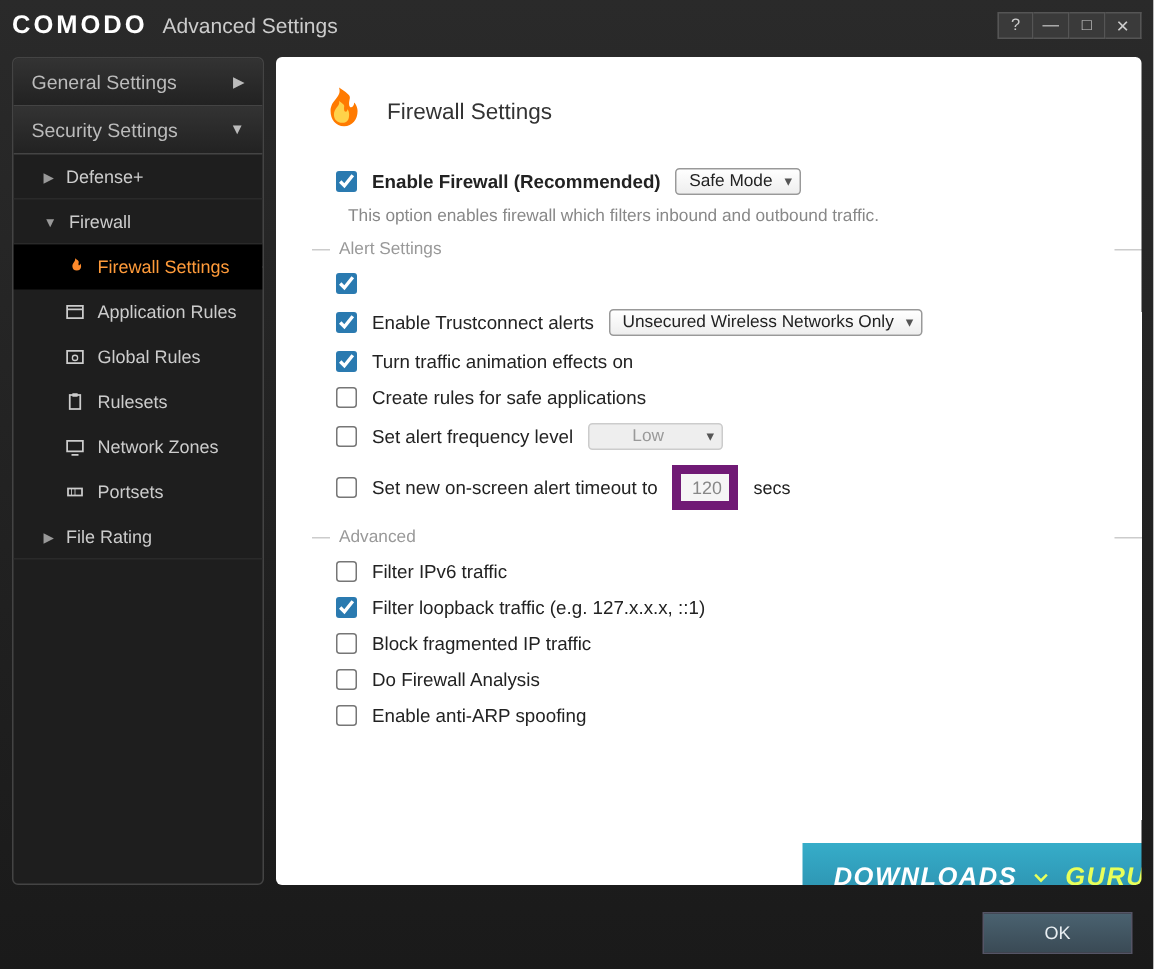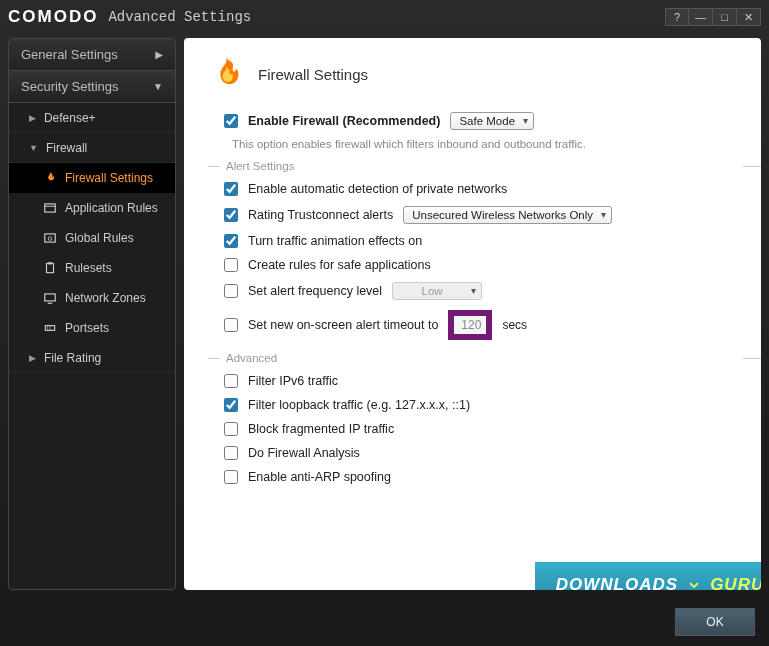--- a/index.html
+++ b/index.html
@@ -1,20 +1,20 @@
 <!DOCTYPE html>
 <html><head>
 <meta charset="utf-8">
 <style>
 * { box-sizing: border-box; margin: 0; padding: 0; }
 body { font-family: Verdana, Arial, sans-serif; font-size: 12px; background: #f0f0f0; width: 769px; height: 646px; overflow: hidden; }
 .window { width: 769px; height: 646px; background: linear-gradient(#2a2a2a,#1a1a1a); display: flex; flex-direction: column; }
 .titlebar { height: 34px; display: flex; align-items: center; padding: 0 8px; color: #ddd; }
 .logo { font-family: Arial; font-weight: bold; font-size: 17px; letter-spacing: 2px; color: #fff; margin-right: 10px; }
-.title-text { color: #ccc; font-size: 14px; font-family: Liberation Mono, monospace; }
+.title-text { color: #ccc; font-size: 14px; }
 .winbtns { margin-left: auto; display: flex; gap: 0; }
 .winbtn { width: 24px; height: 18px; background: #3a3a3a; border: 1px solid #555; color: #ccc; display: flex; align-items: center; justify-content: center; font-size: 11px; cursor: pointer; }
 .winbtn + .winbtn { border-left: none; }
 .body { flex: 1; display: flex; padding: 4px 8px 8px 8px; gap: 8px; min-height: 0; }
 .sidebar { width: 168px; background: #1e1e1e; border: 1px solid #444; border-radius: 4px; display: flex; flex-direction: column; overflow: hidden; }
 .sb-cat { height: 32px; display: flex; align-items: center; padding: 0 12px; color: #bbb; font-size: 13px; background: linear-gradient(#333,#222); border-bottom: 1px solid #444; cursor: pointer; }
 .sb-cat .arrow { margin-left: auto; font-size: 10px; }
 .sb-item { height: 30px; display: flex; align-items: center; padding: 0 12px 0 20px; color: #ccc; font-size: 12px; cursor: pointer; border-bottom: 1px solid #2a2a2a; }
 .sb-item .arrow { margin-right: 8px; font-size: 9px; color: #999; }
 .sb-sub { height: 30px; display: flex; align-items: center; padding: 0 12px 0 34px; color: #ccc; font-size: 12px; cursor: pointer; gap: 8px; }
@@ -32,21 +32,21 @@
 .row.bold label { font-weight: bold; }
 .desc { font-size: 11.5px; color: #888; margin: 2px 0 10px 24px; }
 .fieldset-label { font-size: 11.5px; color: #999; margin: 10px 0 8px 18px; position: relative; }
 .fieldset-label::before { content: ""; position: absolute; left: -18px; top: 50%; width: 12px; border-top: 1px solid #ccc; }
 .fieldset-label::after { content: ""; position: absolute; left: 100%; top: 50%; width: 400px; border-top: 1px solid #ccc; margin-left: 6px; }
 .dd { border: 1px solid #999; border-radius: 3px; padding: 2px 18px 2px 8px; font-size: 11.5px; background: linear-gradient(#fff,#eee); position: relative; cursor: pointer; display:inline-block; }
 .dd::after { content: "▾"; position: absolute; right: 5px; top: 2px; font-size: 10px; color: #555; }
 .dd.disabled { color: #999; background: #eee; border-color: #ccc; cursor: default; }
 .numbox { width: 44px; border: 6px solid #701a75; background: #f5f5f5; text-align: right; padding: 2px 5px; font-size: 12px; color: #888; }
 .footer { height: 48px; display: flex; align-items: center; justify-content: flex-end; padding: 0 14px; gap: 10px; }
-.btn { width: 80px; height: 28px; background: linear-gradient(#4a6270,#3a4a55); border: 1px solid #556; color: #e8eef2; font-size: 12px; cursor: pointer; }
+.btn { width: 100px; height: 28px; background: linear-gradient(#4a6270,#3a4a55); border: 1px solid #556; color: #e8eef2; font-size: 12px; cursor: pointer; }
 .watermark { position: absolute; right: -24px; bottom: -18px; width: 250px; height: 46px; background: linear-gradient(#36adc9,#2a8aa8); color: #fff; font-weight: bold; font-size: 17px; display:flex; align-items:center; justify-content:center; gap:6px; letter-spacing:1px; font-style: italic; }
 .watermark .g { color: #e8ff5a; font-style: italic;}
 </style>
 </head>
 <body>
 
 <div class="window">
   <div class="titlebar">
     <span class="logo">COMODO</span>
     <span class="title-text">Advanced Settings</span>
@@ -151,25 +151,24 @@
         <input type="checkbox" checked="" style="">
         <label>Enable Firewall (Recommended)</label>
         <span class="dd">Safe Mode</span>
       </div>
       <div class="desc">This option enables firewall which filters inbound and outbound traffic.</div>
 
       <div class="fieldset-label">Alert Settings</div>
 
       <div class="row">
         <input type="checkbox" checked="" style="">
-        <label>Enable automatic detection of private networks</label>
-      </div>
-      <div class="row">
-        <input type="checkbox" checked="" style="">
-        <label>Rating Trustconnect alerts</label>
+      </div>
+      <div class="row">
+        <input type="checkbox" checked="" style="">
+        <label>Enable Trustconnect alerts</label>
         <span class="dd">Unsecured Wireless Networks Only</span>
       </div>
       <div class="row">
         <input type="checkbox" checked="" style="">
         <label>Turn traffic animation effects on</label>
       </div>
       <div class="row">
         <input type="checkbox" style="">
         <label>Create rules for safe applications</label>
       </div>

